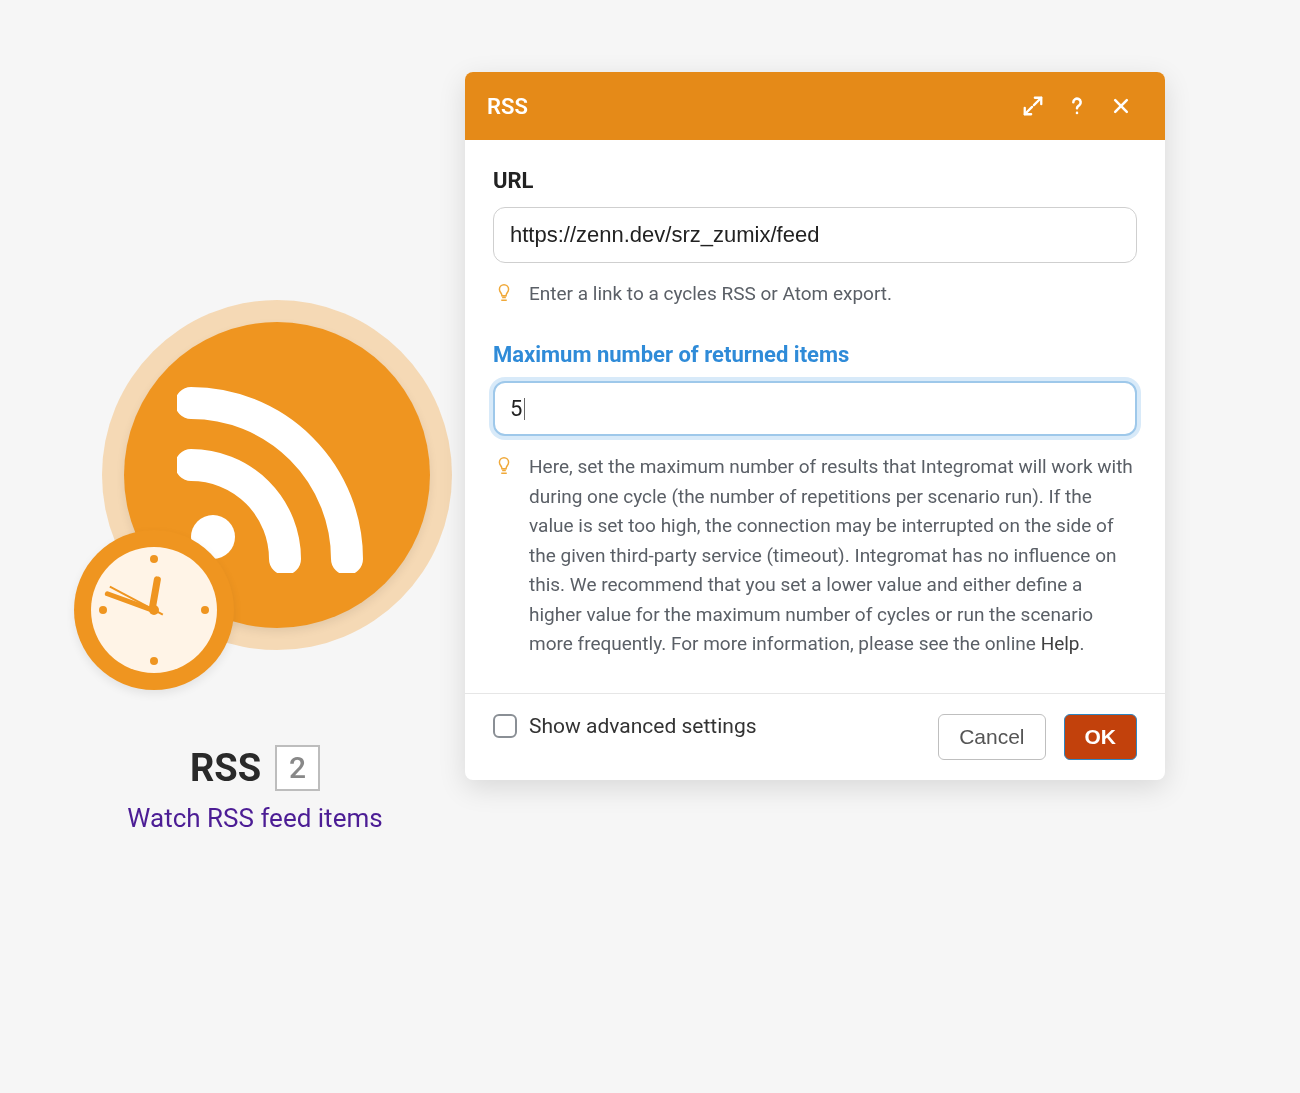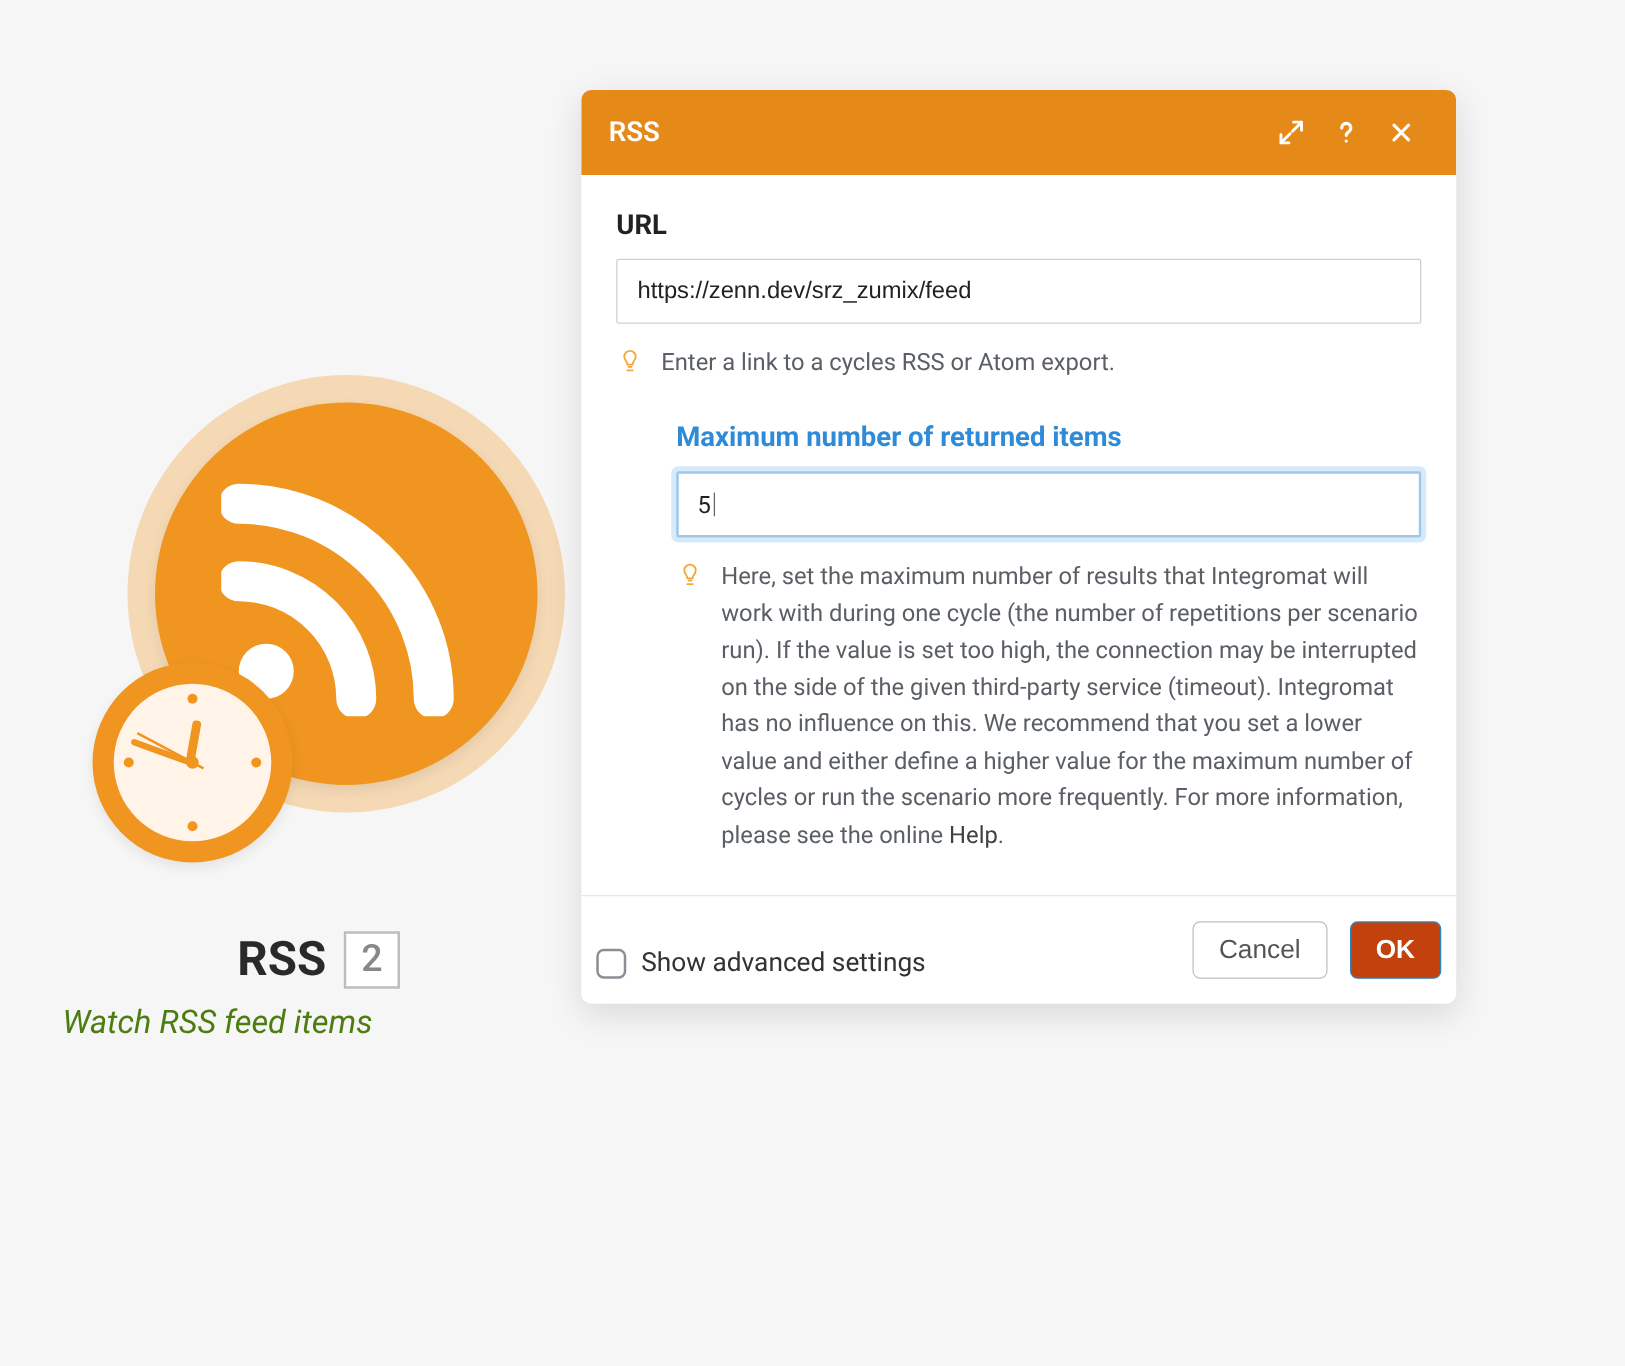--- a/index.html
+++ b/index.html
@@ -95,22 +95,22 @@
     font-size:38px; font-weight:700; color:#2a2a2a;
   }
   .node-badge {
     font-size:30px; color:#888; border:2px solid #bdbdbd;
     padding:0 12px; line-height:42px; height:46px;
     background:#fff;
     font-weight:500;
   }
   .node-subtitle {
     margin-top:12px;
-    text-align:left;
-    font-size:26px; color:#4d7c0f;font-style:italic;
+    text-align:center;
+    font-size:26px; color:#4c1d95;
   }
 
   
   .dialog {
     position:absolute;
     left:465px; top:72px;
     width:700px;
     background:#fff;
     border-radius:8px;
     box-shadow: 0 8px 28px rgba(0,0,0,0.12);
@@ -139,24 +139,24 @@
     flex:1;
     color:#333;
   }
   .field-label {
     font-size:22px; font-weight:700; color:#222;
     margin-bottom:14px;
   }
   .field-label.active { color:#2f8bd8; font-weight:700; }
   .text-input {
     width:100%;
-    font-size:19px;
+    font-size:22px;
     padding:14px 16px;
     border:1px solid #cfcfcf;
-    border-radius:2px;
+    border-radius:12px;
     color:#222;
     background:#fff;
   }
   .text-input.focused {
     border:2px solid #9ec8ea;
     box-shadow: 0 0 0 4px rgba(100,170,230,0.25);
     padding:13px 15px;
   }
   .cursor-line {
     display:inline-block;
@@ -173,26 +173,26 @@
   }
   .hint-bulb {
     flex:0 0 auto;
     width:22px; height:22px;
     margin-top:2px;
   }
   .hint-bulb svg path { fill:none; stroke:#f0a93a; stroke-width:1.6; }
   .hint-text { flex:1; }
   .hint-text a, .hint-text .help-link { color:#404040; text-decoration:none; cursor:pointer; }
 
-  .second-field { margin-top:34px;margin-left:48px; }
+  .second-field { margin-top:34px; }
 
   .dialog-footer {
     border-top:1px solid #e6e6e6;
-    padding:20px 12px;
-    display:flex; align-items:flex-end; gap:18px;
+    padding:20px 28px;
+    display:flex; align-items:flex-start; gap:18px;
   }
   .chk-wrap {
     display:flex; align-items:center; gap:12px;
     font-size:21px; color:#333;
     cursor:pointer;
   }
   .chk-box {
     width:24px; height:24px;
     border:2px solid #8a8f95;
     border-radius:6px;

